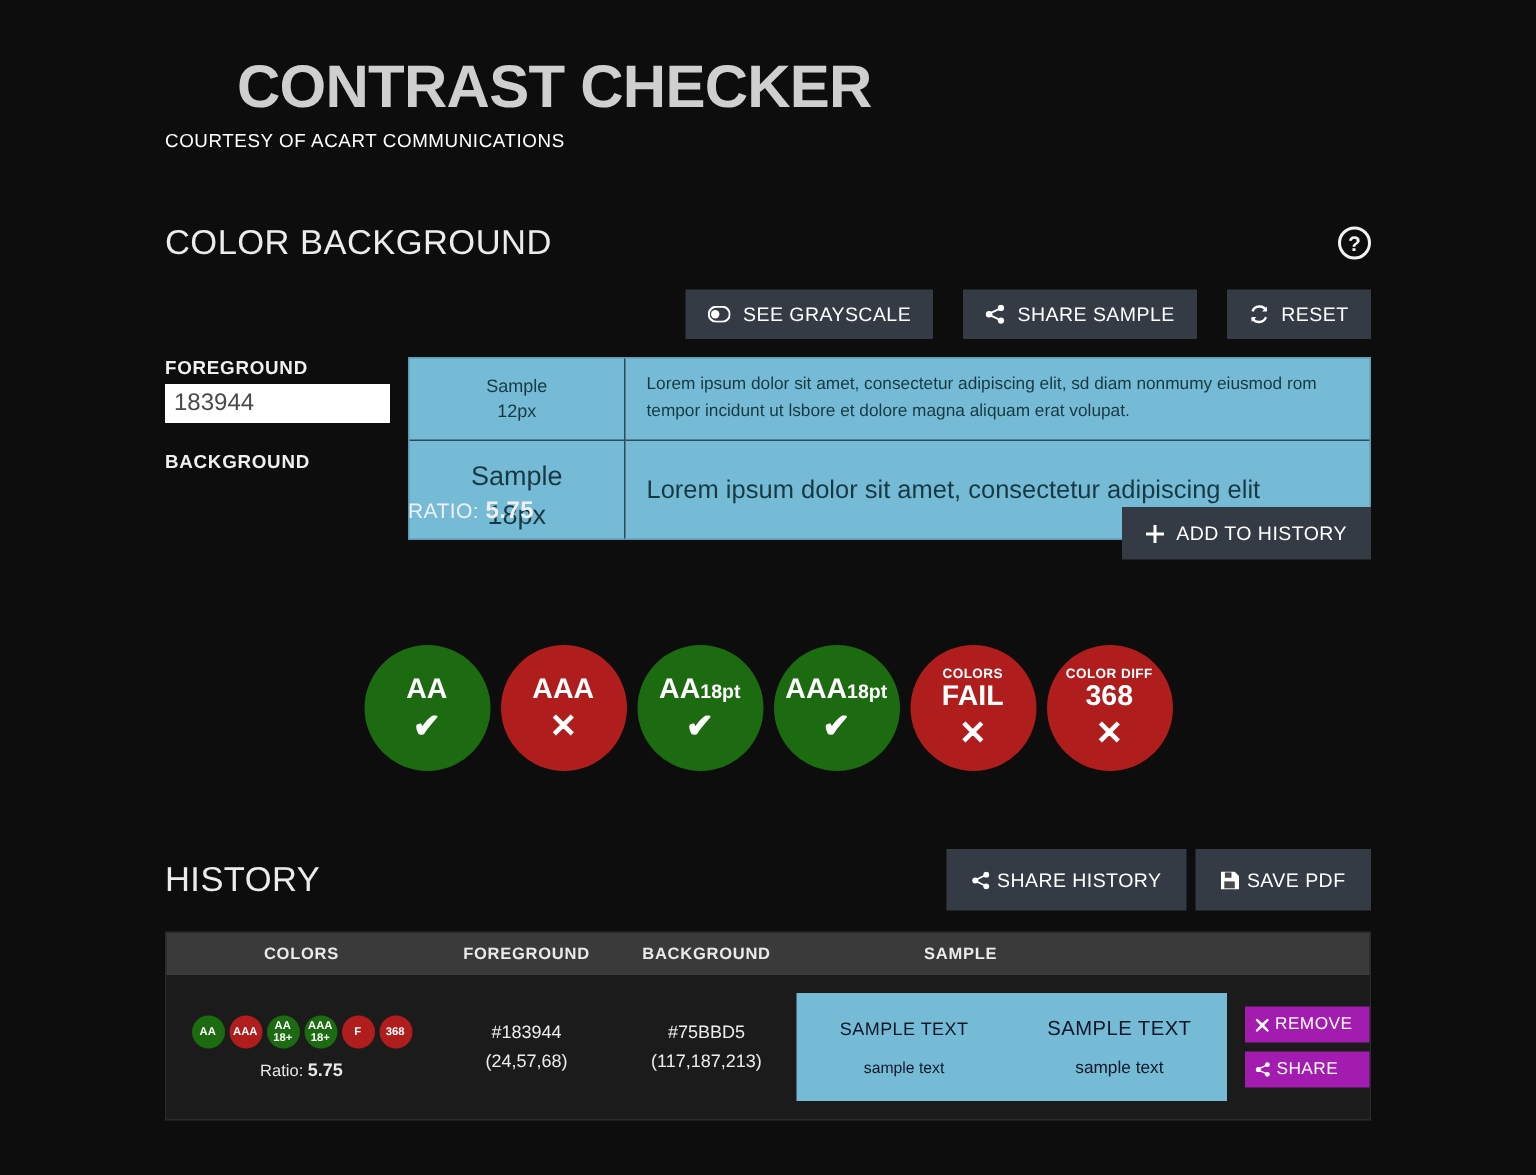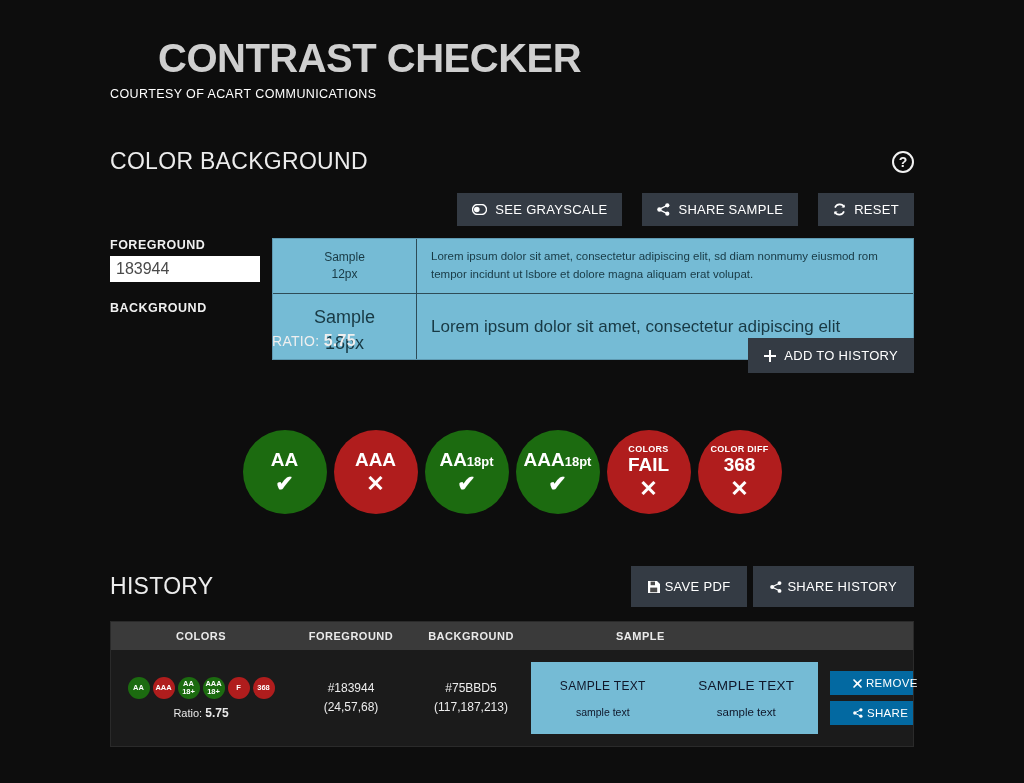--- a/index.html
+++ b/index.html
@@ -271,22 +271,22 @@
     gap: 13px;
     padding: 12px 4px;
   }
   .st-big { font-size: 12px; letter-spacing: 0.3px; }
   .st-small { font-size: 10.5px; }
   .st-big2 { font-size: 13.5px; letter-spacing: 0.3px; }
   .st-small2 { font-size: 11.5px; }
 
   .actions-cell { display: flex; flex-direction: column; gap: 6px; padding-left: 12px; }
   .actions-cell .btn {
-    background: #0369a1;
-    padding: 6px 23px;
+    background: #a21caf;
+    padding: 6px 7px;
     font-size: 11.5px;
     gap: 4px;
     justify-content: flex-start;
   }
 </style>
 </head>
 <body>
 
 <div class="page">
 
@@ -436,38 +436,38 @@
       <div class="badge-label">368</div>
       <div class="badge-mark">✕</div>
     </div>
   </div>
 
   <div class="history-head">
     <div class="history-title">HISTORY</div>
     <div class="history-actions">
       <button class="btn">
         <span>
-          <svg width="12" height="12" viewBox="0 0 12 12">
-              <path d="M0 0h9l3 3v9H0z" fill="#fff"></path>
-              <rect x="2.6" y="0.6" width="4.4" height="3.6" fill="#4a4a4a"></rect>
-              <rect x="2.2" y="6.6" width="7" height="4.6" fill="#4a4a4a"></rect>
-            </svg>
-        </span>
-        <span>SAVE PDF</span>
-      </button>
-      <button class="btn">
-        <span>
           <svg width="12" height="12" viewBox="0 0 13 13">
               <circle cx="10.3" cy="2.3" r="2.1" fill="#fff"></circle>
               <circle cx="10.3" cy="10.7" r="2.1" fill="#fff"></circle>
               <circle cx="2.4" cy="6.5" r="2.2" fill="#fff"></circle>
               <path d="M3.6 5.6 L9.3 2.9 M3.6 7.4 L9.3 10.1" stroke="#fff" stroke-width="1.2"></path>
             </svg>
         </span>
         <span>SHARE HISTORY</span>
+      </button>
+      <button class="btn">
+        <span>
+          <svg width="12" height="12" viewBox="0 0 12 12">
+              <path d="M0 0h9l3 3v9H0z" fill="#fff"></path>
+              <rect x="2.6" y="0.6" width="4.4" height="3.6" fill="#4a4a4a"></rect>
+              <rect x="2.2" y="6.6" width="7" height="4.6" fill="#4a4a4a"></rect>
+            </svg>
+        </span>
+        <span>SAVE PDF</span>
       </button>
     </div>
   </div>
 
   <div class="table">
     <div class="thead">
       <div class="th col-status">COLORS</div>
       <div class="th col-fg">FOREGROUND</div>
       <div class="th col-bg">BACKGROUND</div>
       <div class="th col-sample" style="text-align:left; padding-left:85px;">SAMPLE</div>

